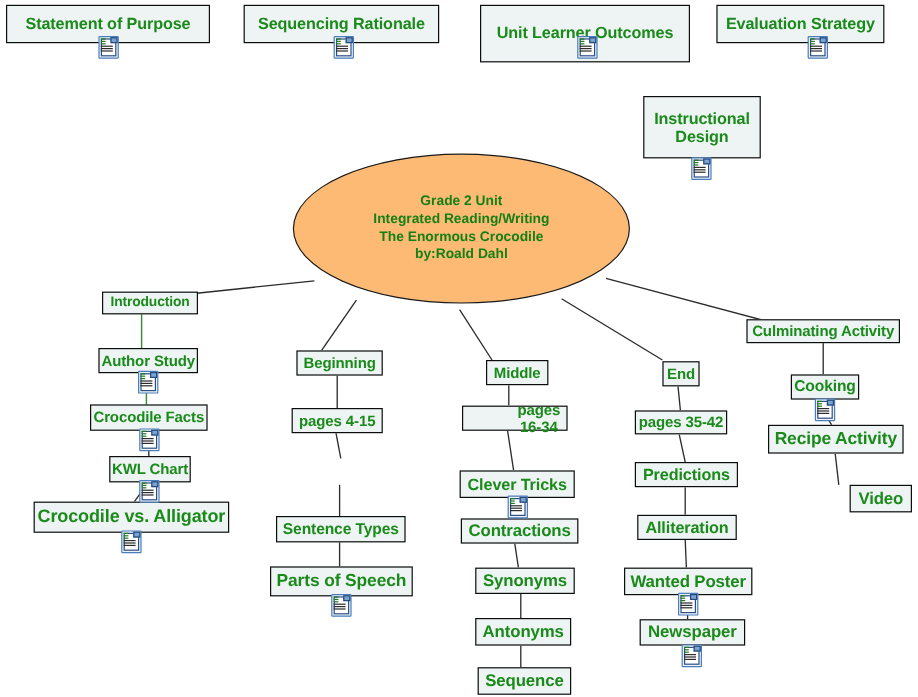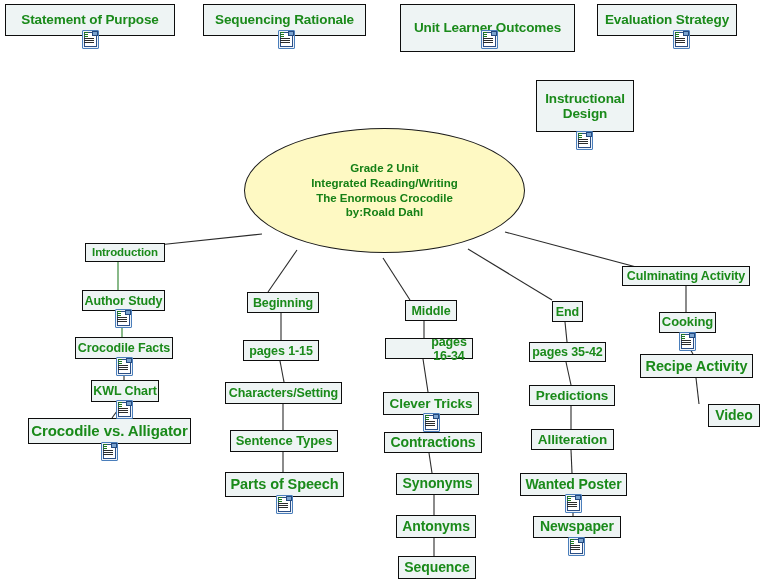--- a/index.html
+++ b/index.html
@@ -39,21 +39,21 @@
     justify-content: center;
     text-align: center;
     line-height: 1.12;
     white-space: pre-line;
     letter-spacing: -0.1px;
     z-index: 5;
   }
   .ellipse {
     position: absolute;
     box-sizing: border-box;
-    background: #fef9c3;
+    background: #fdba74;
     border: 1.4px solid #1a1a1a;
     border-radius: 50%;
     display: flex;
     align-items: center;
     justify-content: center;
     text-align: center;
     color: #168016;
     font-weight: bold;
     white-space: pre-line;
     line-height: 1.28;
@@ -271,23 +271,22 @@
       <div class="ln b"></div>
       <div class="ln c"></div>
     <div class="ln d"></div>
       <div class="ln e"></div>
       <div class="ln f"></div>
     <div class="thumb"></div>
   </div>
 
   <div class="node" style="left:247px; top:292px; width:72px; height:21px; font-size:12.5px;">Beginning</div>
 
-  <div class="node" style="left:243px; top:340px; width:76px; height:21px; font-size:12.5px;">pages 1-15</div>
-
-  <div class="node" style="left:225px; top:382px; width:117px; height:22px; font-size:12.5px;">Characters/Setting</div>
+  <div class="node" style="left:243px; top:340px; width:76px; height:21px; font-size:12.5px;">pages 4-15</div>
+
 
   <div class="node" style="left:230px; top:430px; width:108px; height:22px; font-size:13px;">Sentence Types</div>
 
   <div class="node" style="left:225px; top:472px; width:119px; height:25px; font-size:14.5px;">Parts of Speech</div>
   <div class="doc-icon" style="left:276px; top:495px;">
     <div class="frame"></div>
       <div class="page"></div>
     <div class="ln a"></div>
       <div class="ln b"></div>
       <div class="ln c"></div>

